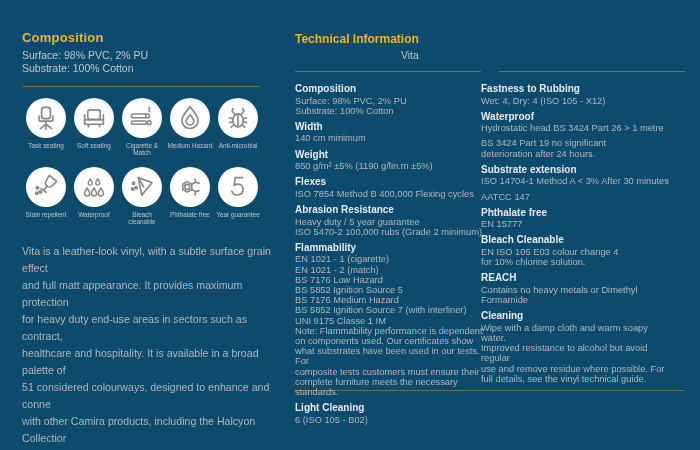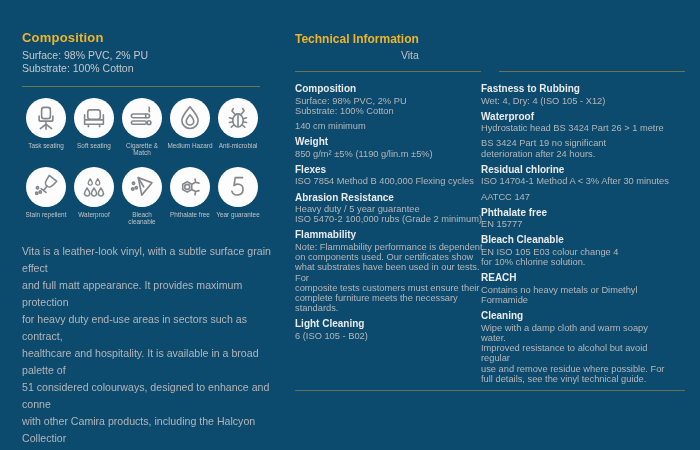--- a/index.html
+++ b/index.html
@@ -207,37 +207,45 @@
   <hr class="hdr-divider-1">
   <hr class="hdr-divider-2">
 
   <section class="col col-1">
     <div class="spec">
       <div class="spec-title">Composition</div>
       <div class="spec-value">Surface: 98% PVC, 2% PU
 Substrate: 100% Cotton</div>
     </div>
     <div class="spec">
+      <div class="spec-title">Width</div>
       <div class="spec-value">140 cm minimum</div>
     </div>
     <div class="spec">
       <div class="spec-title">Weight</div>
       <div class="spec-value">850 g/m² ±5% (1190 g/lin.m ±5%)</div>
     </div>
     <div class="spec">
       <div class="spec-title">Flexes</div>
       <div class="spec-value">ISO 7854 Method B 400,000 Flexing cycles</div>
     </div>
     <div class="spec">
       <div class="spec-title">Abrasion Resistance</div>
       <div class="spec-value">Heavy duty / 5 year guarantee
 ISO 5470-2 100,000 rubs (Grade 2 minimum)</div>
     </div>
     <div class="spec">
       <div class="spec-title">Flammability</div>
+      <div class="spec-value">EN 1021 - 1 (cigarette)
+EN 1021 - 2 (match)
+BS 7176 Low Hazard
+BS 5852 Ignition Source 5
+BS 7176 Medium Hazard
+BS 5852 Ignition Source 7 (with interliner)
+UNI 9175 Classe 1 IM</div>
       <div class="spec-note">Note: Flammability performance is dependent
 on components used. Our certificates show
 what substrates have been used in our tests. For
 composite tests customers must ensure their
 complete furniture meets the necessary standards.</div>
     </div>
     <div class="spec">
       <div class="spec-title">Light Cleaning</div>
       <div class="spec-value">6 (ISO 105 - B02)</div>
     </div>
@@ -250,21 +258,21 @@
     </div>
     <div class="spec">
       <div class="spec-title">Waterproof</div>
       <div class="spec-value">Hydrostatic head BS 3424 Part 26 &gt; 1 metre</div>
     </div>
     <div class="spec">
       <div class="spec-value">BS 3424 Part 19 no significant
 deterioration after 24 hours.</div>
     </div>
     <div class="spec">
-      <div class="spec-title">Residual chlorine</div>
+      <div class="spec-title">Substrate extension</div>
       <div class="spec-value">ISO 14704-1 Method A &lt; 3% After 30 minutes</div>
     </div>
     <div class="spec">
       <div class="spec-value">AATCC 147</div>
     </div>
     <div class="spec">
       <div class="spec-title">Phthalate free</div>
       <div class="spec-value">EN 15777</div>
     </div>
     <div class="spec">

